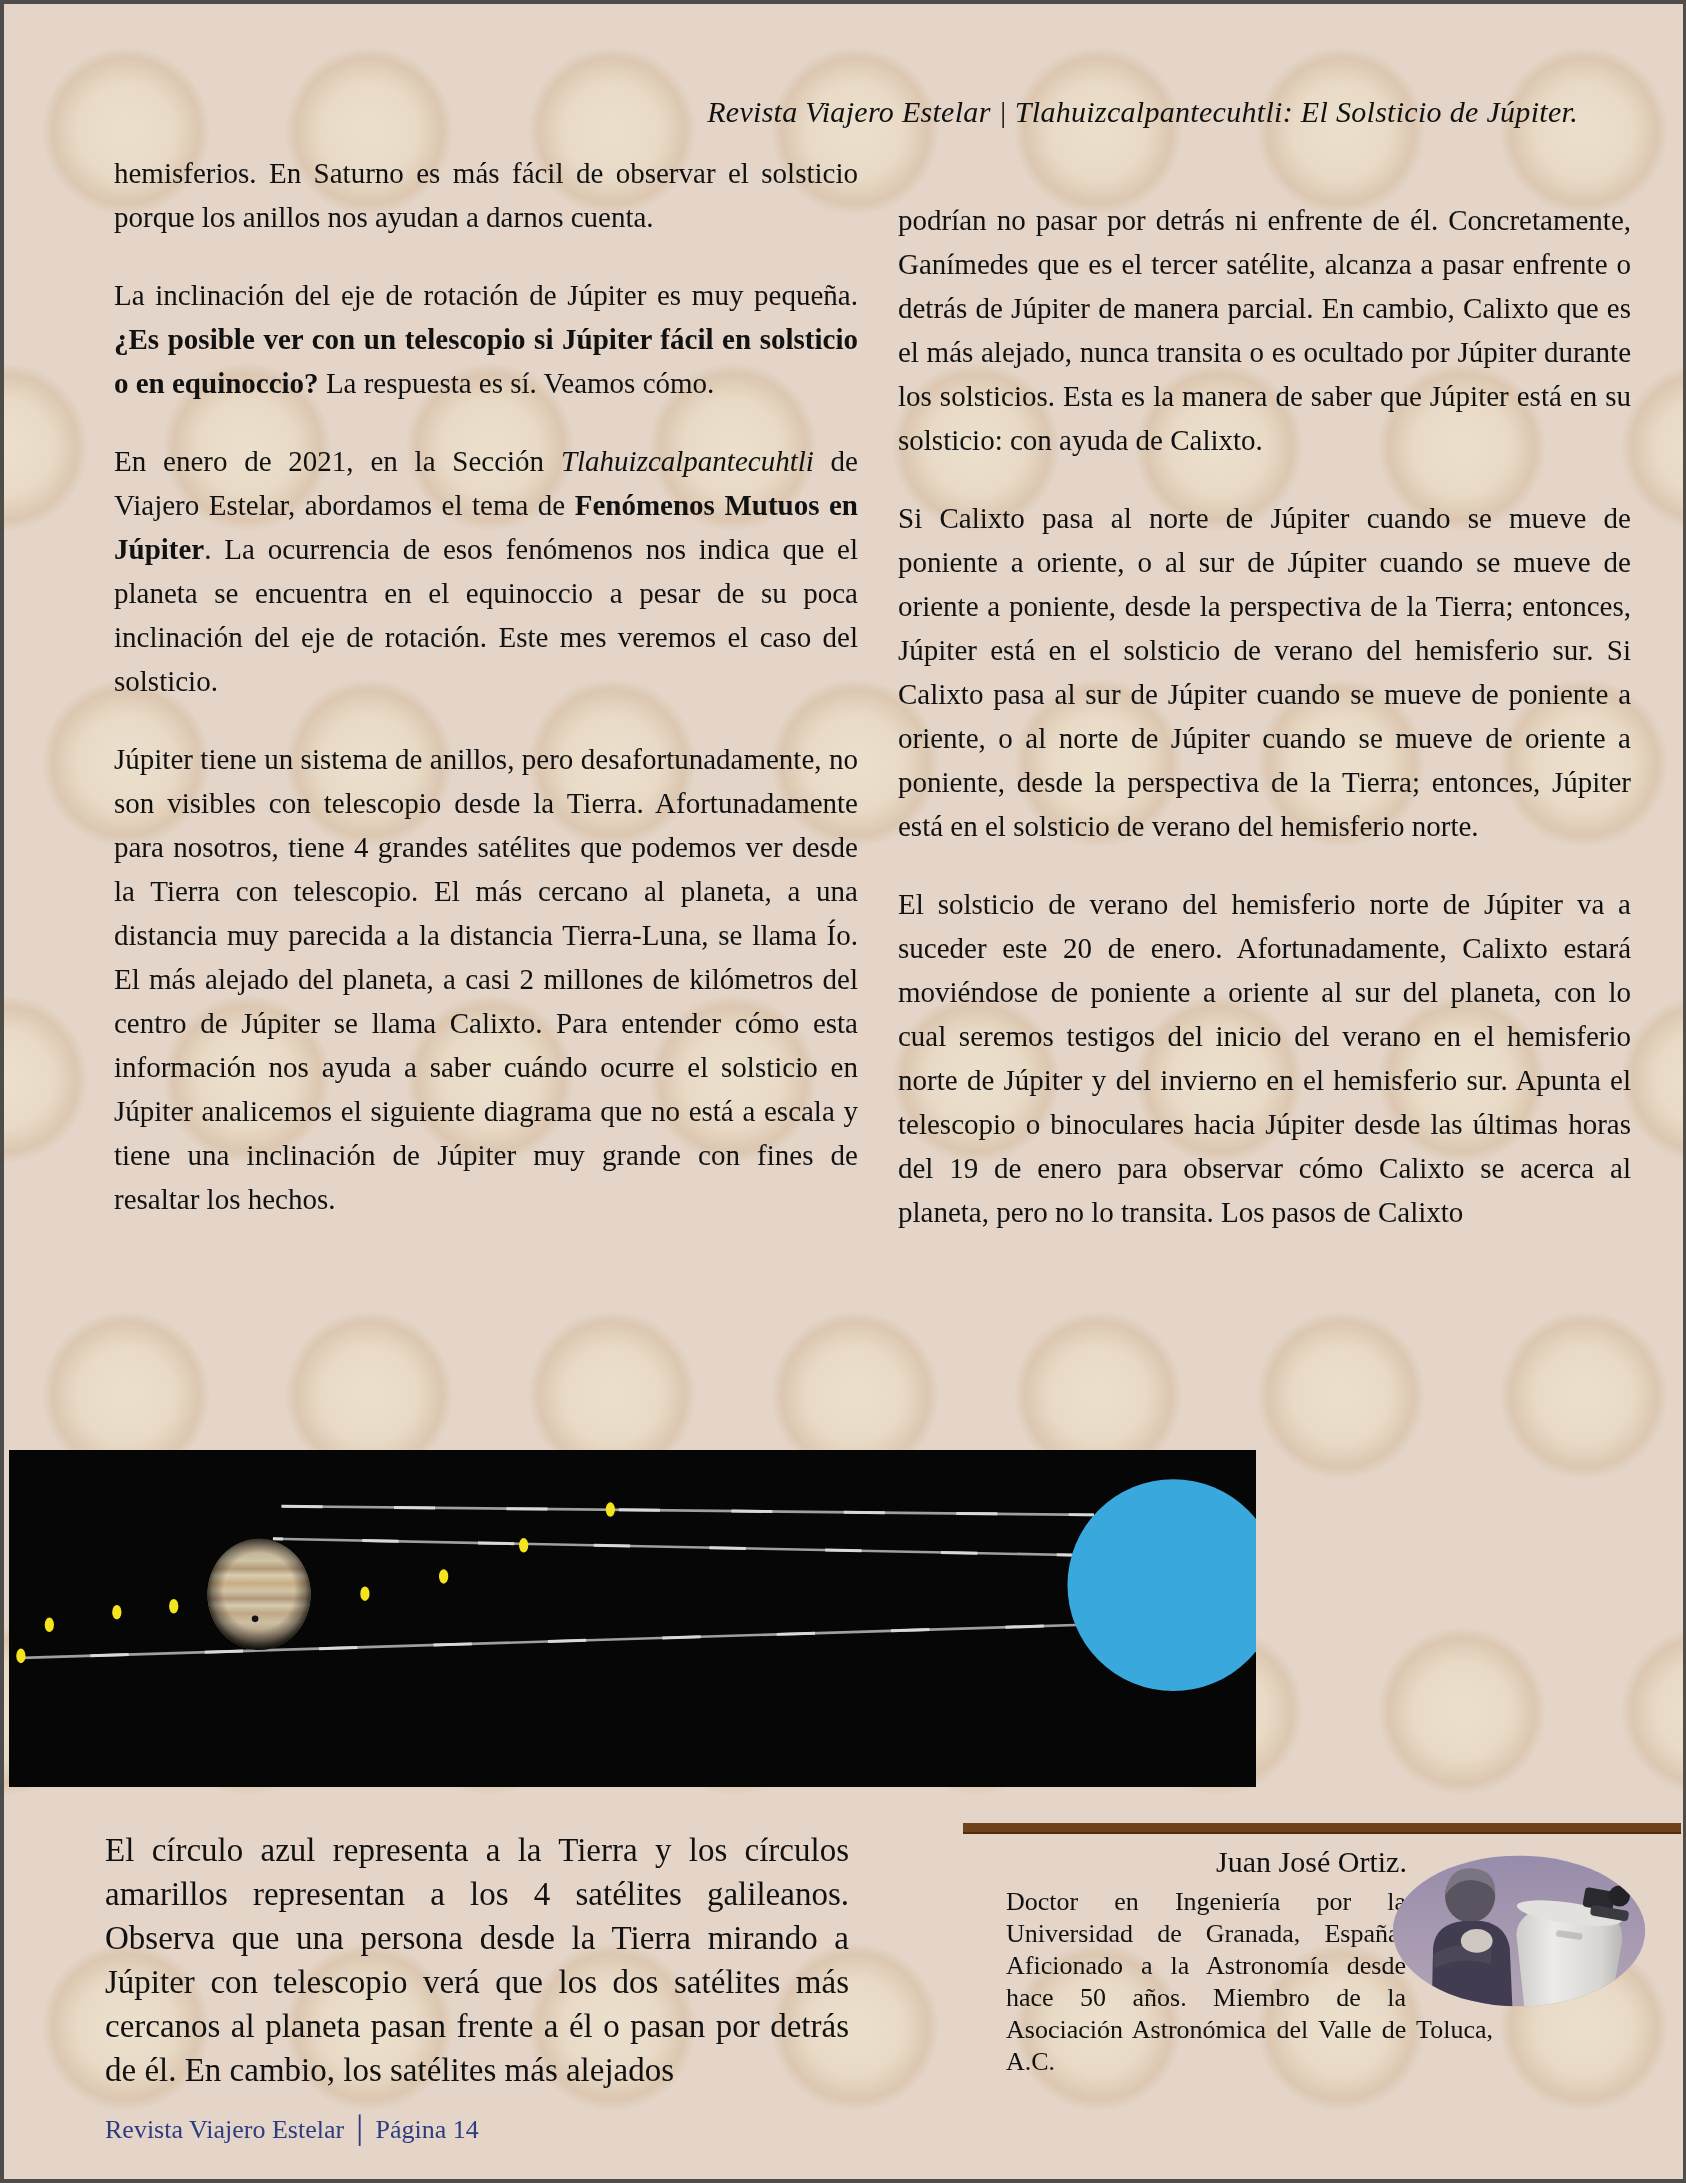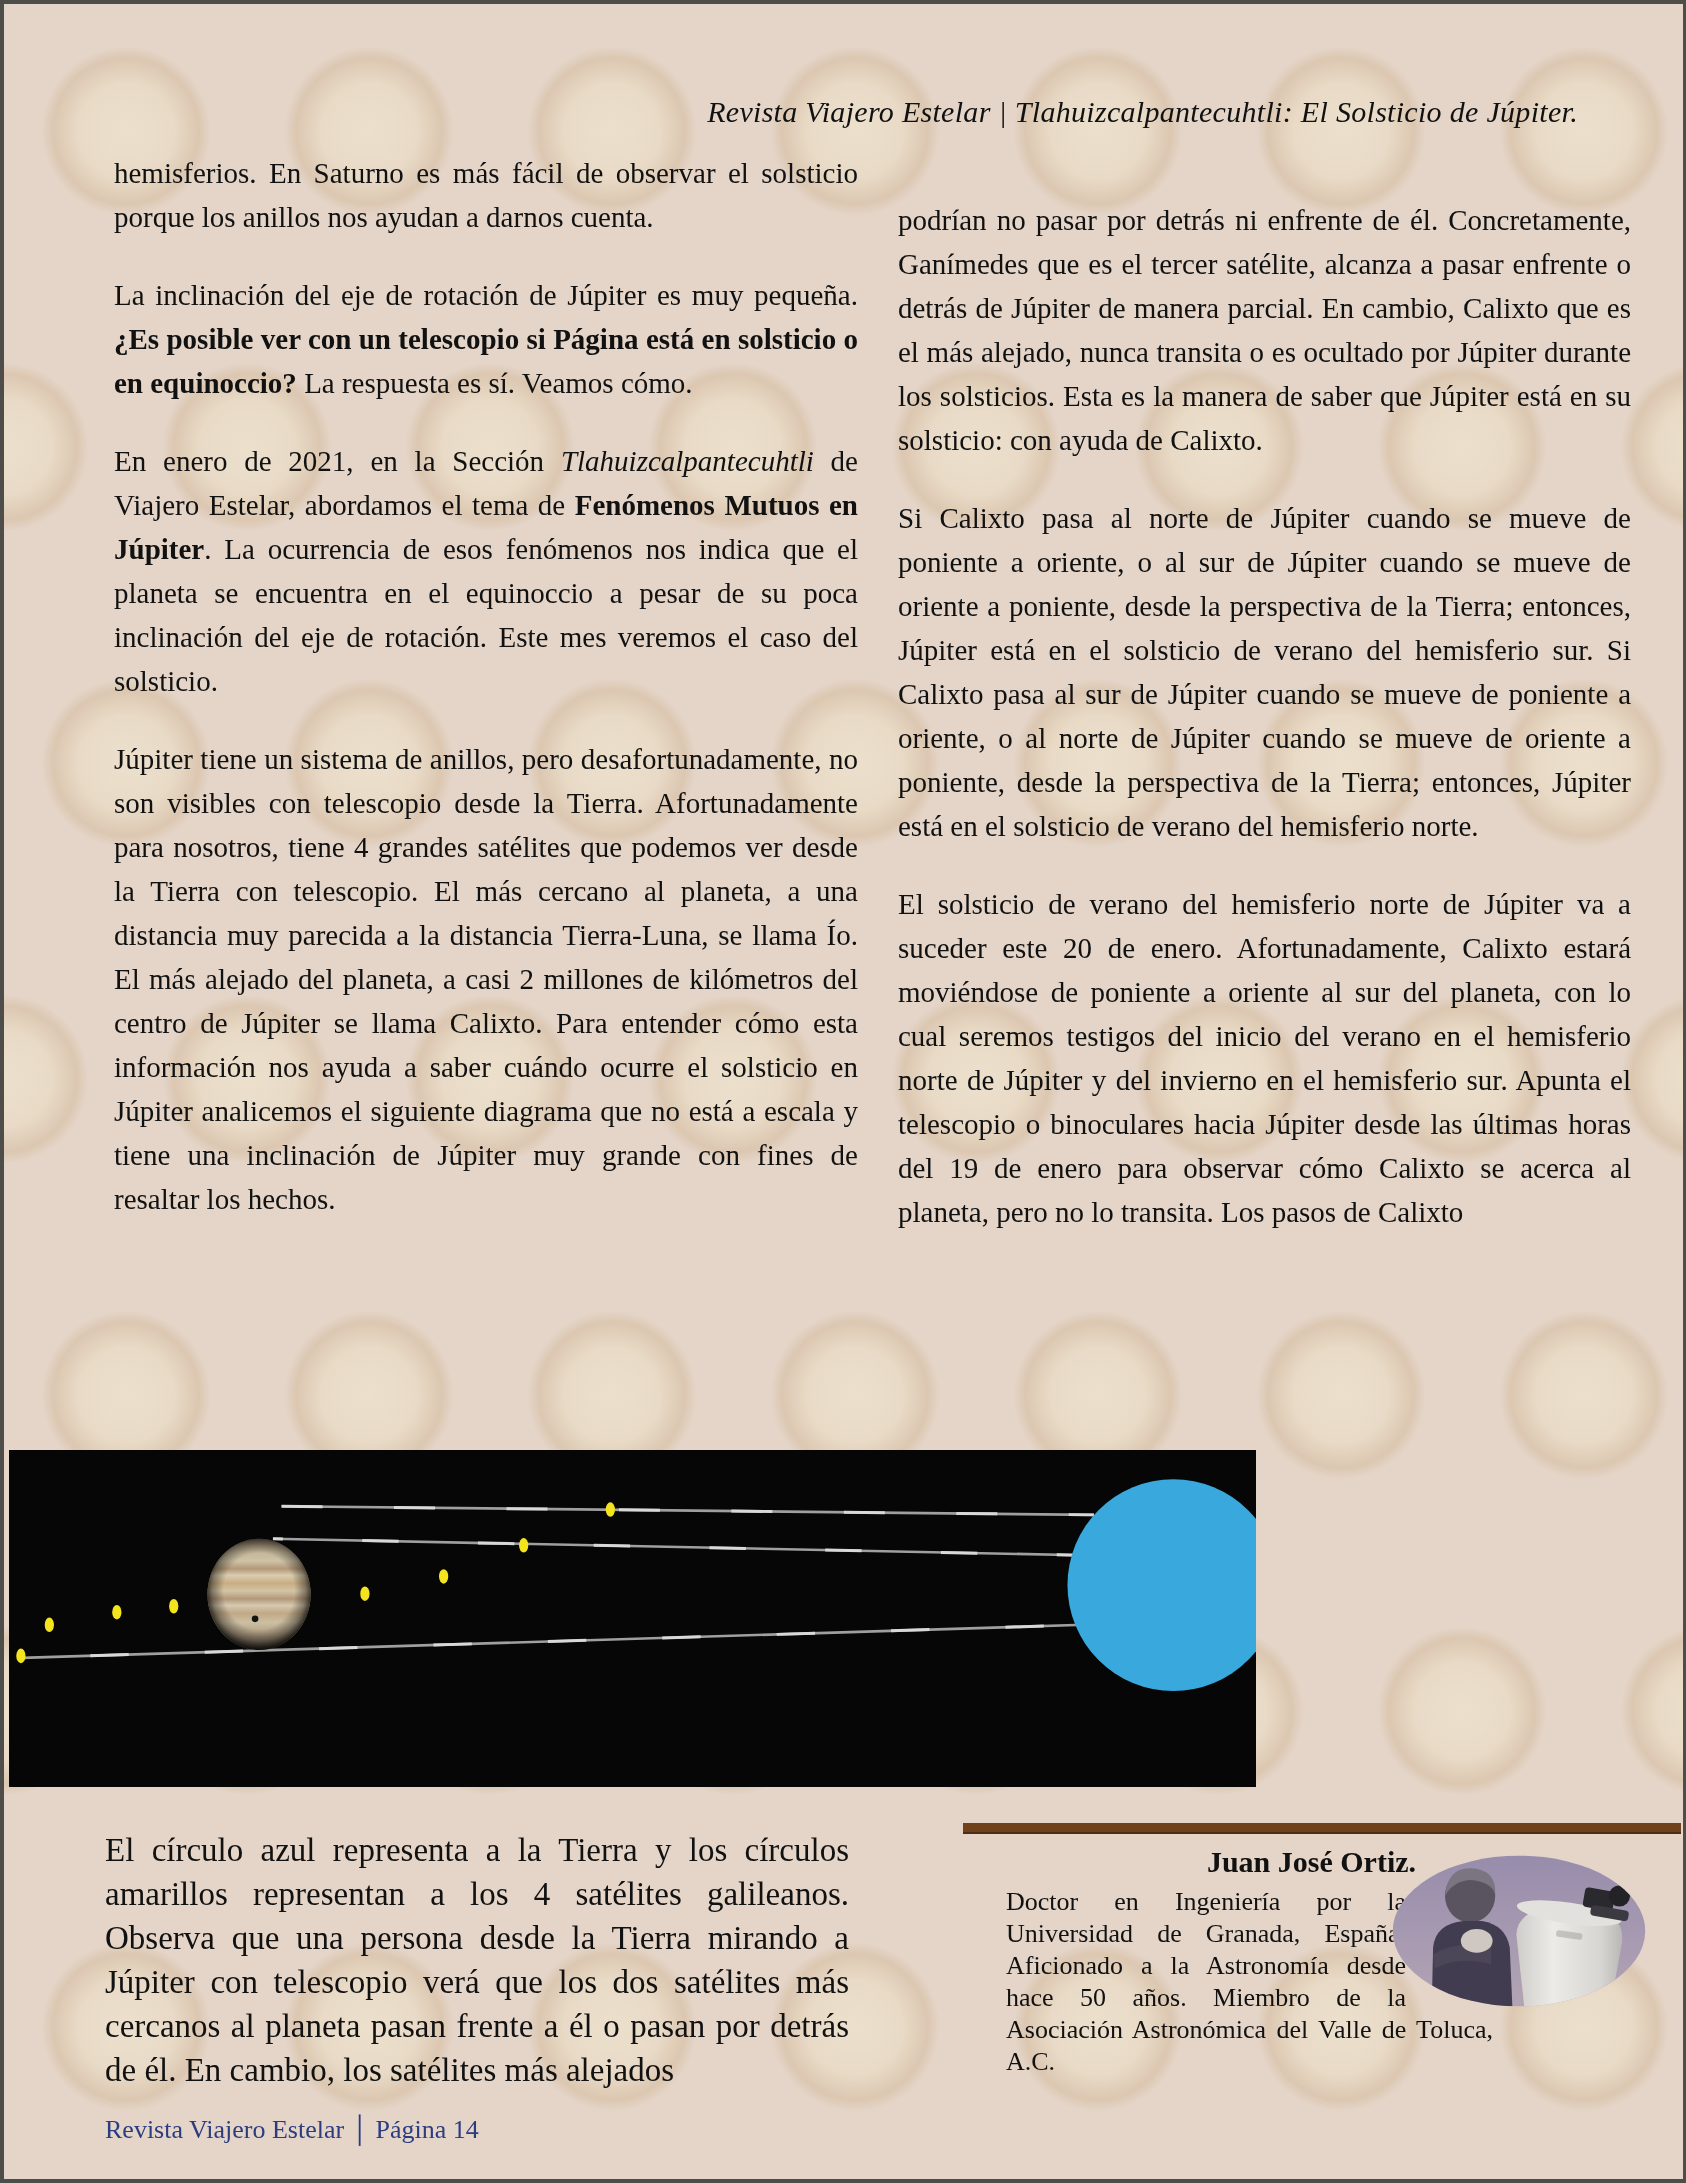--- a/index.html
+++ b/index.html
@@ -25,37 +25,37 @@
   .col{position:absolute; text-align:justify; font-size:29px; line-height:44px;}
   .col p{margin:0 0 34px 0;}
   .col-left{left:110px; top:147px; width:744px;}
   .col-right{left:894px; top:147px; width:733px;margin-top:47px;}
   .bold{font-weight:bold;} .ital{font-style:italic;}
   .wraptxt{position:absolute; left:1267px; top:1413px; width:362px; text-align:justify; font-size:29px; line-height:44px;}
   .figure{position:absolute; left:5.3px; top:1446px; width:1247px; height:337px; background:var(--diagram-bg);}
   .figure svg{display:block; width:100%; height:100%;}
   .caption-para{position:absolute; left:101px; top:1824px; width:744px; text-align:justify; font-size:33px; line-height:44px;}
   .arule{position:absolute; left:959px; top:1819px; width:718px; height:9.3px; background:var(--rule-brown); border-bottom:2px solid #4e2d13;}
-  .aname{position:absolute; left:990px; top:1841px; width:635px; text-align:center; font-size:30px; font-weight:bold;}
+  .aname{position:absolute; left:990px; top:1841px; width:635px; text-align:center; font-size:30px; font-weight:normal;}
   .abio{position:absolute; left:990px; top:1882px; width:487px; font-size:26px; line-height:32px; text-align:justify;margin-left:12px;}
   .abio .spacer{float:right; width:87px; height:122px;}
   .aphoto{position:absolute; left:1388px; top:1851px; width:254px; height:152px;}
   .aphoto svg{display:block;width:100%;height:100%;}
   .ftr{position:absolute; left:101px; top:2111px; font-size:26px; color:var(--footer-blue);}
 </style>
 </head>
 <body>
 
 <div class="page">
 
   <div class="hdr">Revista Viajero Estelar  |  Tlahuizcalpantecuhtli: El Solsticio de Júpiter.</div>
 
   <div class="col col-left">
     <p>hemisferios. En Saturno es más fácil de observar el solsticio porque los anillos nos ayudan a darnos cuenta.</p>
-    <p><span>La inclinación del eje de rotación de Júpiter es muy pequeña. </span><span class="bold">¿Es posible ver con un telescopio si Página está en solsticio o en equinoccio?</span><span> La respuesta es sí. Veamos cómo.</span></p>
+    <p><span>La inclinación del eje de rotación de Júpiter es muy pequeña. </span><span class="bold">¿Es posible ver con un telescopio si Júpiter fácil en solsticio o en equinoccio?</span><span> La respuesta es sí. Veamos cómo.</span></p>
     <p><span>En enero de 2021, en la Sección </span><span class="ital">Tlahuizcalpantecuhtli</span><span> de Viajero Estelar, abordamos el tema de </span><span class="bold">Fenómenos Mutuos en Júpiter</span><span>. La ocurrencia de esos fenómenos nos indica que el planeta se encuentra en el equinoccio a pesar de su poca inclinación del eje de rotación. Este mes veremos el caso del solsticio.</span></p>
     <p>Júpiter tiene un sistema de anillos, pero desafortunadamente, no son visibles con telescopio desde la Tierra. Afortunadamente para nosotros, tiene 4 grandes satélites que podemos ver desde la Tierra con telescopio. El más cercano al planeta, a una distancia muy parecida a la distancia Tierra-Luna, se llama Ío. El más alejado del planeta, a casi 2 millones de kilómetros del centro de Júpiter se llama Calixto. Para entender cómo esta información nos ayuda a saber cuándo ocurre el solsticio en Júpiter analicemos el siguiente diagrama que no está a escala y tiene una inclinación de Júpiter muy grande con fines de resaltar los hechos.</p>
   </div>
 
   <div class="col col-right">
     <p>podrían no pasar por detrás ni enfrente de él. Concretamente, Ganímedes que es el tercer satélite, alcanza a pasar enfrente o detrás de Júpiter de manera parcial. En cambio, Calixto que es el más alejado, nunca transita o es ocultado por Júpiter durante los solsticios. Esta es la manera de saber que Júpiter está en su solsticio: con ayuda de Calixto.</p>
     <p>Si Calixto pasa al norte de Júpiter cuando se mueve de poniente a oriente, o al sur de Júpiter cuando se mueve de oriente a poniente, desde la perspectiva de la Tierra; entonces, Júpiter está en el solsticio de verano del hemisferio sur. Si Calixto pasa al sur de Júpiter cuando se mueve de poniente a oriente, o al norte de Júpiter cuando se mueve de oriente a poniente, desde la perspectiva de la Tierra; entonces, Júpiter está en el solsticio de verano del hemisferio norte.</p>
     <p>El solsticio de verano del hemisferio norte de Júpiter va a suceder este 20 de enero. Afortunadamente, Calixto estará moviéndose de poniente a oriente al sur del planeta, con lo cual seremos testigos del inicio del verano en el hemisferio norte de Júpiter y del invierno en el hemisferio sur. Apunta el telescopio o binoculares hacia Júpiter desde las últimas horas del 19 de enero para observar cómo Calixto se acerca al planeta, pero no lo transita. Los pasos de Calixto</p>
   </div>
 

